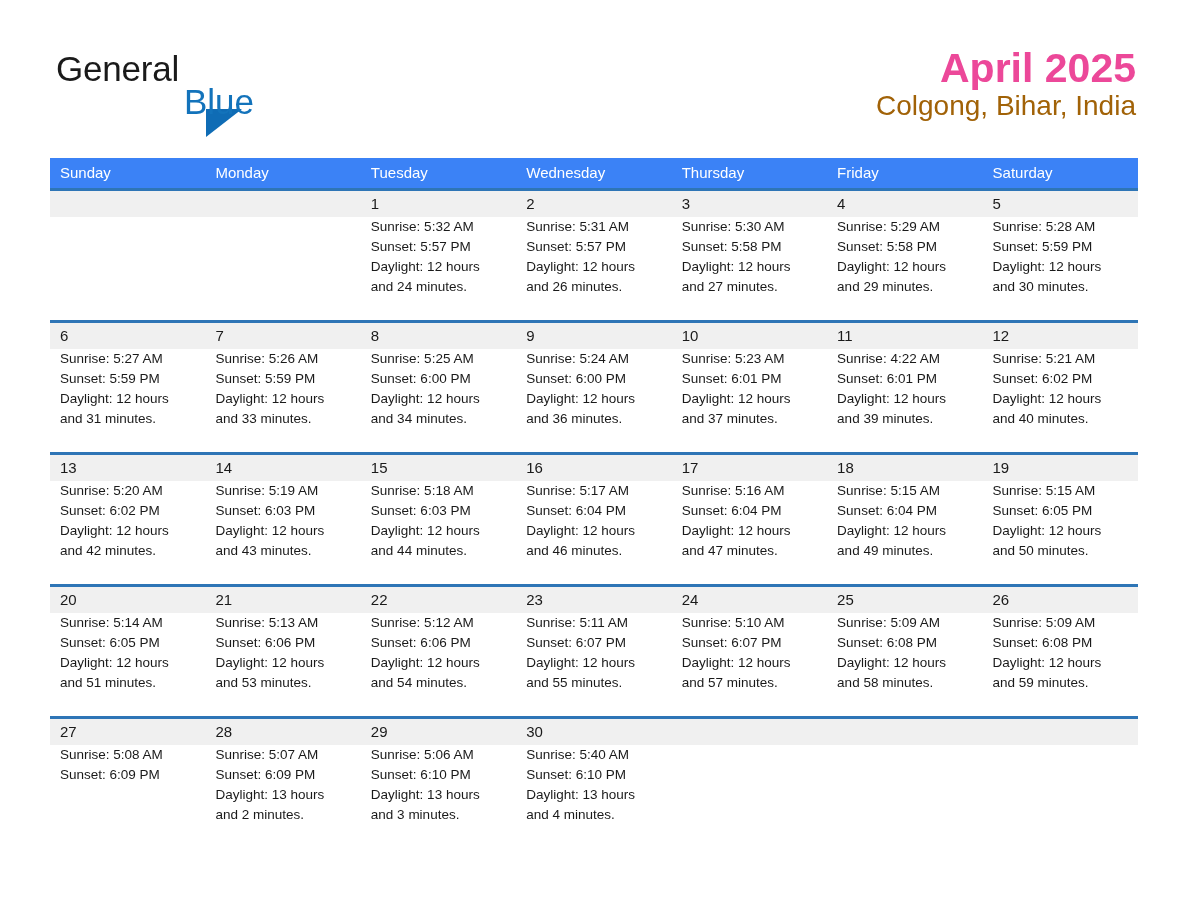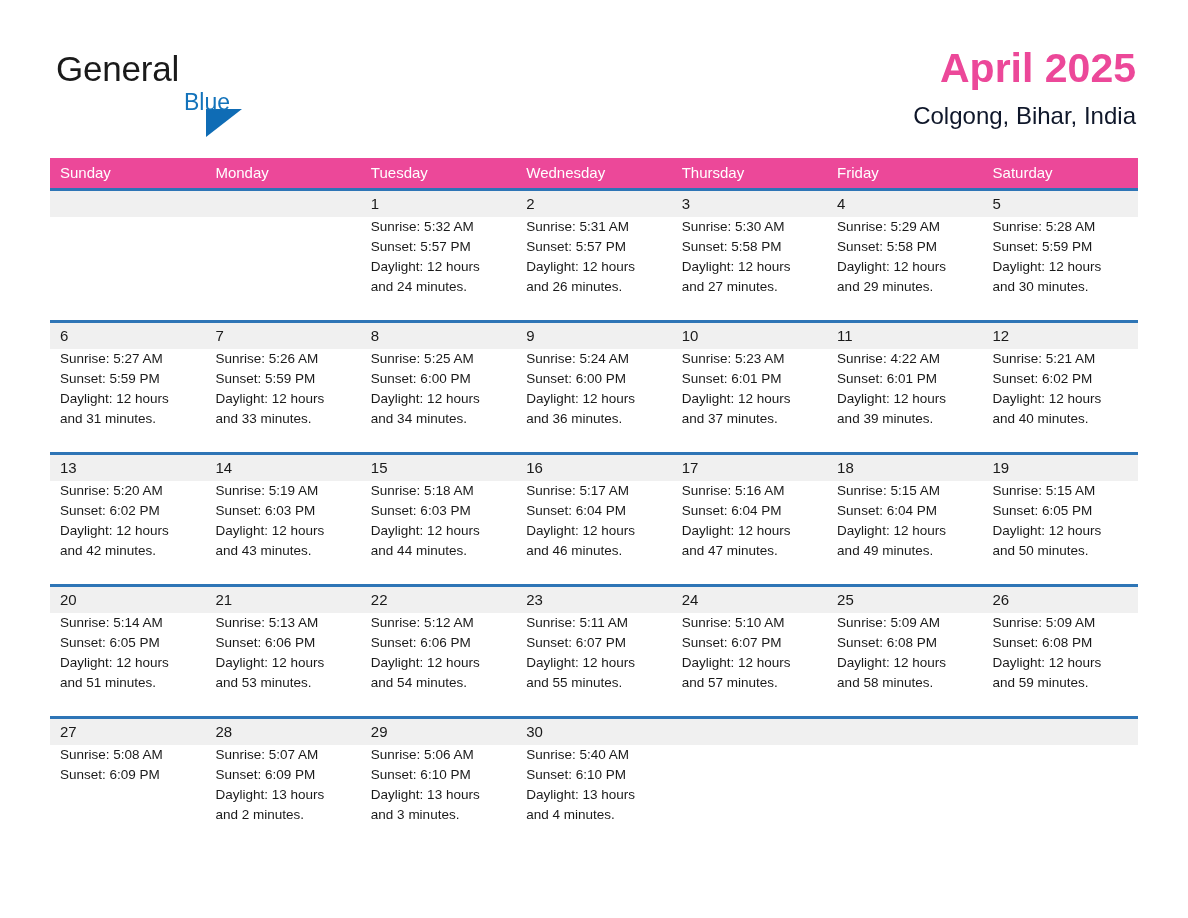--- a/index.html
+++ b/index.html
@@ -55,58 +55,57 @@
     width: 0;
     height: 0;
     border-left: 36px solid #0f6cb5;
     border-bottom: 28px solid transparent;
     
   }
   .logo-blue {
     position: absolute;
     left: 128px;
     top: 33px;
-    font-size: 23px;
+    font-size: 35px;
     line-height: 38px;
     color: #1373bb;
     font-weight: 400;
   }
 
   .title-wrap {
     position: absolute;
     right: 52px;
     top: 44px;
     text-align: right;
   }
   .cal-title {
     font-size: 41px;
     line-height: 48px;
     color: #ec4899;
     font-weight: 700;
     letter-spacing: 0px;
   }
   .cal-subtitle {
-    margin-top: 10px;
-    font-size: 24px;
+    font-size: 28px;
     line-height: 28px;
-    color: #0f172a;
+    color: #a16207;
     font-weight: 400;
   }
 
   
   .calendar {
     position: absolute;
     left: 50px;
     top: 158px;
     width: 1088px;
   }
 
   .weekdays {
     display: flex;
-    background: #ec4899;
+    background: #3b82f6;
     height: 30px;
   }
   .weekday {
     flex: 1 1 0;
     color: #ffffff;
     font-size: 15px;
     line-height: 30px;
     padding-left: 10px;
     box-sizing: border-box;
     white-space: nowrap;

